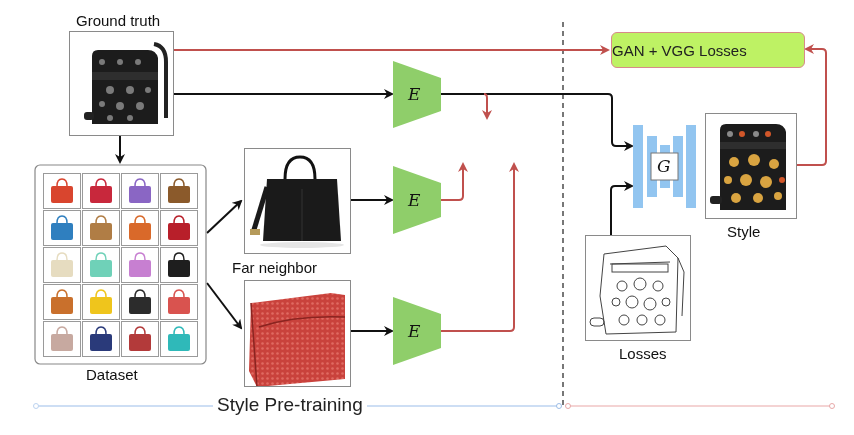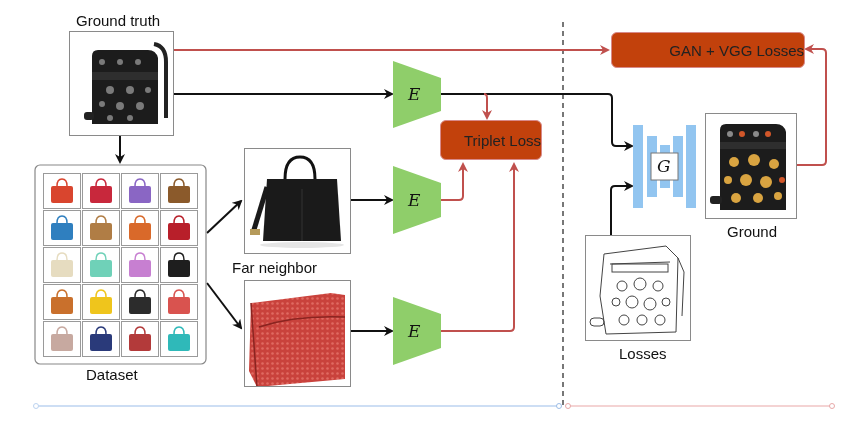--- a/index.html
+++ b/index.html
@@ -3,22 +3,22 @@
 <meta charset="utf-8">
 <style>
   html, body { margin: 0; padding: 0; background: #ffffff; }
   body { width: 854px; height: 435px; position: relative; overflow: hidden;
          font-family: "Liberation Sans", sans-serif; color: #111; }
   #stage { position: absolute; left: 0; top: 0; width: 854px; height: 435px; }
   .lbl { position: absolute; font-size: 15px; color: #111; white-space: nowrap; }
   .phase { position: absolute; font-size: 19px; color: #222; background: #fff; padding: 0 4px; white-space: nowrap; }
   .thumb { position: absolute; border: 1px solid #8a8a8a; background: #fff; overflow: hidden; }
   .grid-cell { position: absolute; width: 36px; height: 34px; border: 1px solid #9a9a9a; background: #fff; overflow: hidden; }
-  .loss-box { position: absolute; background: #c2410c; border: 1px solid #d88a8a; border-radius: 6px;
-              font-size: 15px; color: #222; display: flex; align-items: center; justify-content: flex-end; }
+  .loss-box { position: absolute; background: #bef264; border: 1px solid #d88a8a; border-radius: 6px;
+              font-size: 15px; color: #222; display: flex; align-items: center; justify-content: flex-start; }
   .math { font-family: "DejaVu Serif", serif; font-style: italic; }
 </style>
 </head>
 <body>
 
 <div id="stage">
 
   <svg id="svg" width="854" height="435" style="position:absolute;left:0;top:0">
     <defs>
       <marker id="ah-black" markerWidth="10" markerHeight="10" refX="8" refY="5" orient="auto" markerUnits="userSpaceOnUse">
@@ -83,23 +83,20 @@
     </g>
 
     <rect x="35" y="165" width="171" height="199" rx="5" ry="5" fill="#fff" stroke="#888" stroke-width="1.2"></rect>
   </svg>
 
   <span class="lbl math" style="left:408px;top:84px;font-size:17px">E</span>
   <span class="lbl math" style="left:408px;top:190px;font-size:17px">E</span>
   <span class="lbl math" style="left:408px;top:321px;font-size:17px">E</span>
   <span class="lbl math" style="left:657px;top:156px;font-size:17px">G</span>
 
-  <div class="loss-box" style="left:440px;top:120px;width:100px;height:38px">
-    <span>Triplet Loss</span>
-  </div>
   <div class="loss-box" style="left:611px;top:32px;width:192px;height:34px">
     <span>GAN + VGG Losses</span>
   </div>
 
   <span class="lbl" style="left:76px;top:12px">Ground truth</span>
   <div class="thumb" style="left:69px;top:31px;width:103px;height:103px">
     <svg width="103" height="103">
       <path d="M22,24 Q22,18 28,18 L78,18 Q86,18 88,26 L88,92 L22,92 Z" fill="#1c1c1c"></path>
       <path d="M84,12 Q96,14 96,30 L96,86" stroke="#222" stroke-width="4" fill="none"></path>
       <rect x="22" y="40" width="66" height="8" fill="#2e2e2e"></rect>
@@ -273,15 +270,16 @@
           <circle cx="62" cy="20" r="3"></circle>
           <circle cx="76" cy="66" r="3"></circle>
         </g>
       <g fill="#8a8a8a">
           <circle cx="24" cy="20" r="3"></circle>
           <circle cx="50" cy="20" r="3"></circle>
         </g>
       <rect x="4" y="82" width="12" height="8" rx="3" fill="#222"></rect>
     </svg>
   </div>
-  <span class="lbl" style="left:727px;top:223px">Ground</span>
-
+  <span class="lbl" style="left:727px;top:223px">Style</span>
+
+  <span class="phase" style="left:213px;top:394px">Style Pre-training</span>
 </div>
 
 </body></html>

